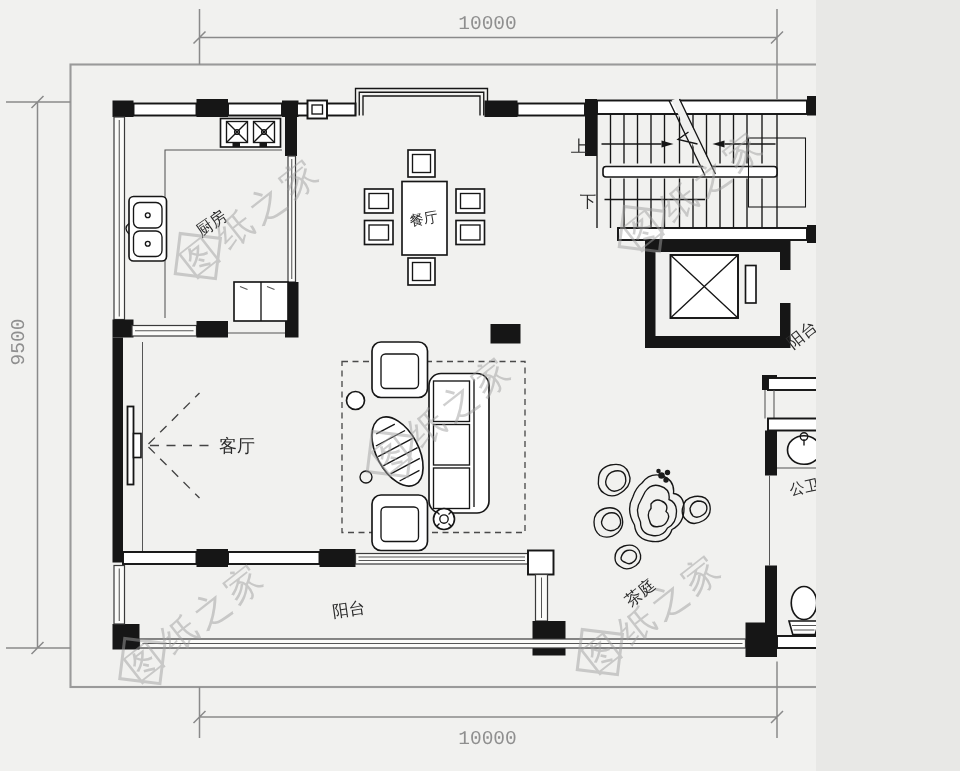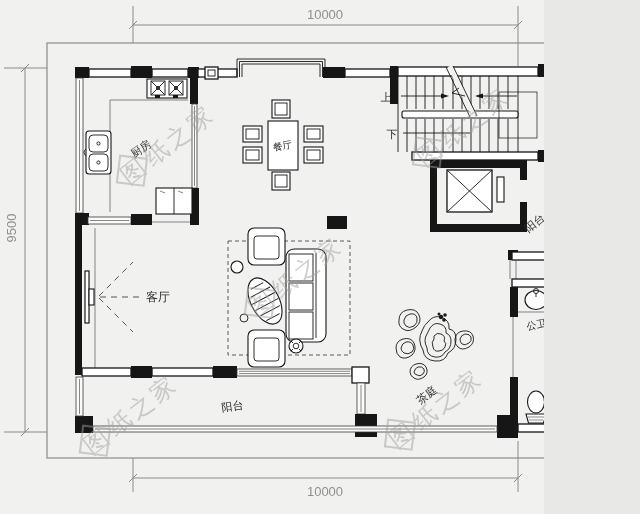--- a/index.html
+++ b/index.html
@@ -1,20 +1,20 @@
 <!DOCTYPE html>
 <html style="--background: #f1f1ef; --line: #161616; --dim: #8a8a8a; --watermark: #a0a0a0;"><head>
 <meta charset="utf-8">
 <style>
   :root{
     --background:#f1f1ef; --line:#161616; --dim:#8a8a8a; --watermark:#a0a0a0;
   }
   html,body{margin:0;padding:0;background:#e8e8e6;}
   body{font-family:"Liberation Sans", sans-serif;}
-  .canvas{position:relative;width:544px;height:514px;background:var(--background);overflow:hidden;}
+  .canvas{position:relative;width:544px;height:514px;background:var(--background);overflow:hidden;font-family:Liberation Mono, monospace;}
   svg{position:absolute;inset:0;}
   
   .wall{fill:var(--line);stroke:none;}
   .band{fill:#ffffff;stroke:var(--line);stroke-width:1.3;}
   .fix{fill:#ffffff;stroke:var(--line);stroke-width:1.1;}
   .thin{fill:none;stroke:var(--line);stroke-width:0.9;}
   .thin2{fill:none;stroke:#555;stroke-width:0.7;}
   .winband{fill:#fbfbf9;stroke:#3a3a3a;stroke-width:0.8;}
   .dimline{stroke:var(--dim);stroke-width:1;fill:none;}
   .dimtext{font-size:13px;fill:#8f8f8f;}

